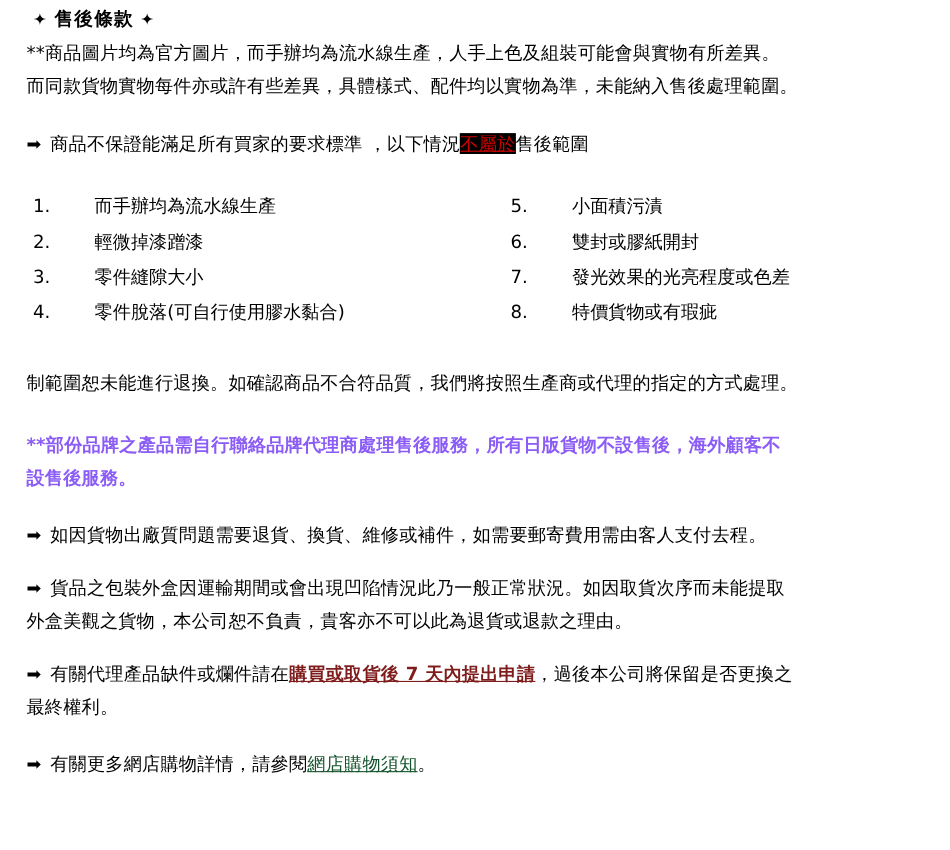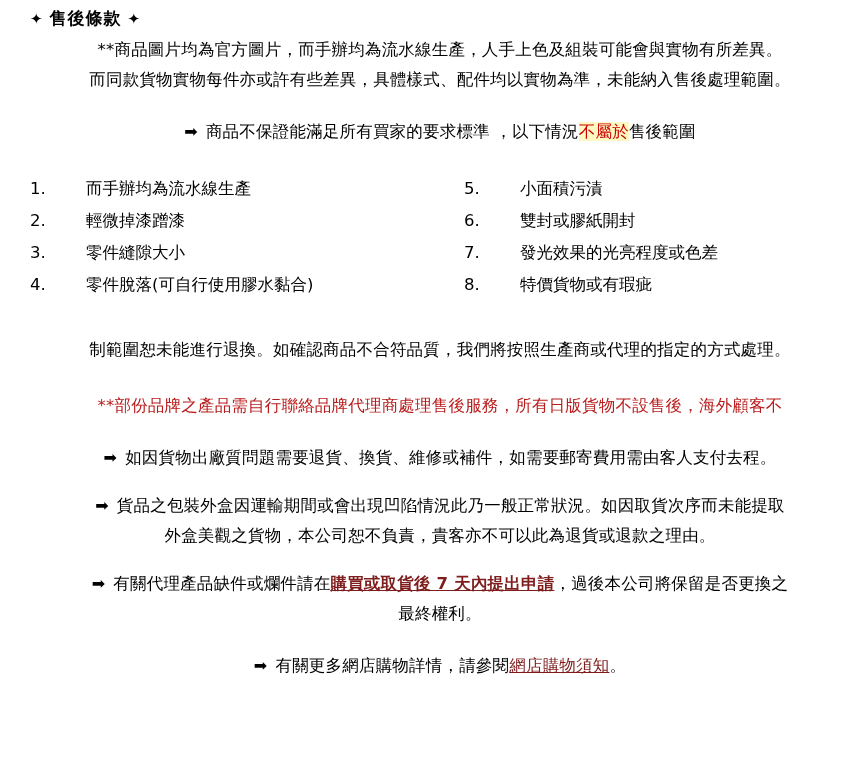--- a/index.html
+++ b/index.html
@@ -30,47 +30,47 @@
   }
   .diamond {
     font-size: 15px;
     margin: 0 6px;
   }
   p.para {
     font-size: 16.5px;
     line-height: 30px;
     margin: 0;
     letter-spacing: 0.2px;
-    text-align: center;
   }
   .spacer-18 { height: 18px; }
   .spacer-22 { height: 22px; }
   .spacer-26 { height: 26px; }
   .spacer-34 { height: 34px; }
 
   .arrow {
     font-size: 16px;
     margin-right: 8px;
   }
   .hl {
-    background: #fef9c3;
+    background: #000000;
     color: #cc0000;
     font-weight: normal;
+    text-decoration: underline;
   }
   .red-strong {
-    color: #b91c1c;
-    font-weight: normal;
+    color: #8b5cf6;
+    font-weight: bold;
   }
   .red-ul {
     color: #7f1d1d;
     text-decoration: underline;
     font-weight: bold;
   }
   .link {
-    color: #7f1d1d;
+    color: #14532d;
     text-decoration: underline;
     cursor: pointer;
   }
   .list-wrap {
     display: flex;
     width: 100%;
     font-size: 16.5px;
     line-height: 32px;
   }
   .col {
@@ -148,20 +148,21 @@
     </div>
   </div>
 
   <div class="spacer-34"></div>
 
   <p class="para">制範圍恕未能進行退換。如確認商品不合符品質，我們將按照生產商或代理的指定的方式處理。</p>
 
   <div class="spacer-26"></div>
 
   <p class="para red-strong">**部份品牌之產品需自行聯絡品牌代理商處理售後服務，所有日版貨物不設售後，海外顧客不</p>
+  <p class="para red-strong">設售後服務。</p>
 
   <div class="spacer-22"></div>
 
   <p class="para">
     <span class="arrow">➡</span><span>如因貨物出廠質問題需要退貨、換貨、維修或補件，如需要郵寄費用需由客人支付去程。</span>
   </p>
 
   <div class="spacer-18"></div>
 
   <p class="para">

